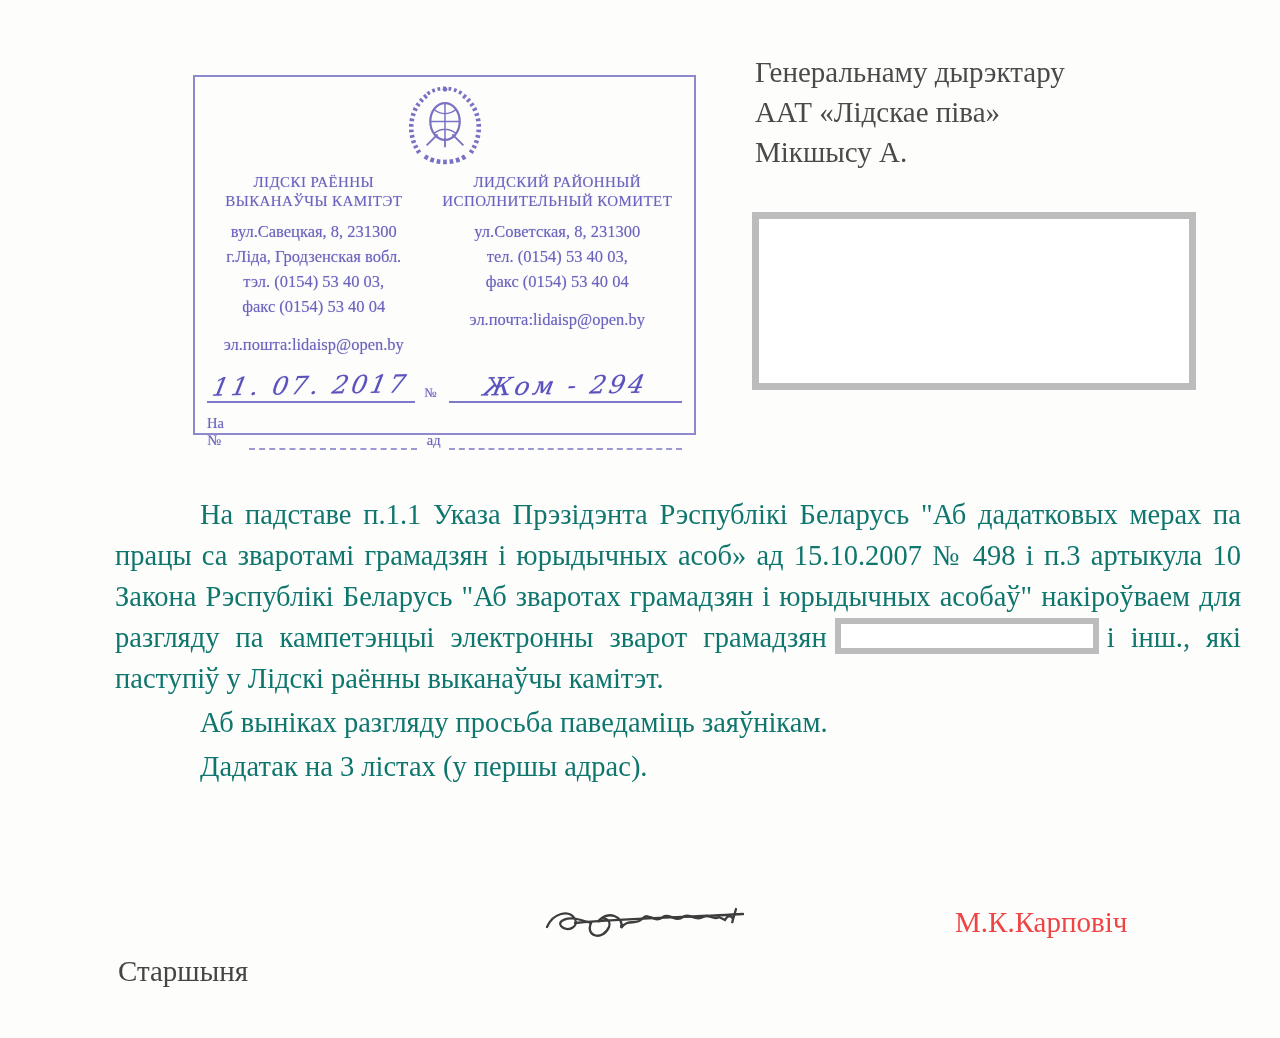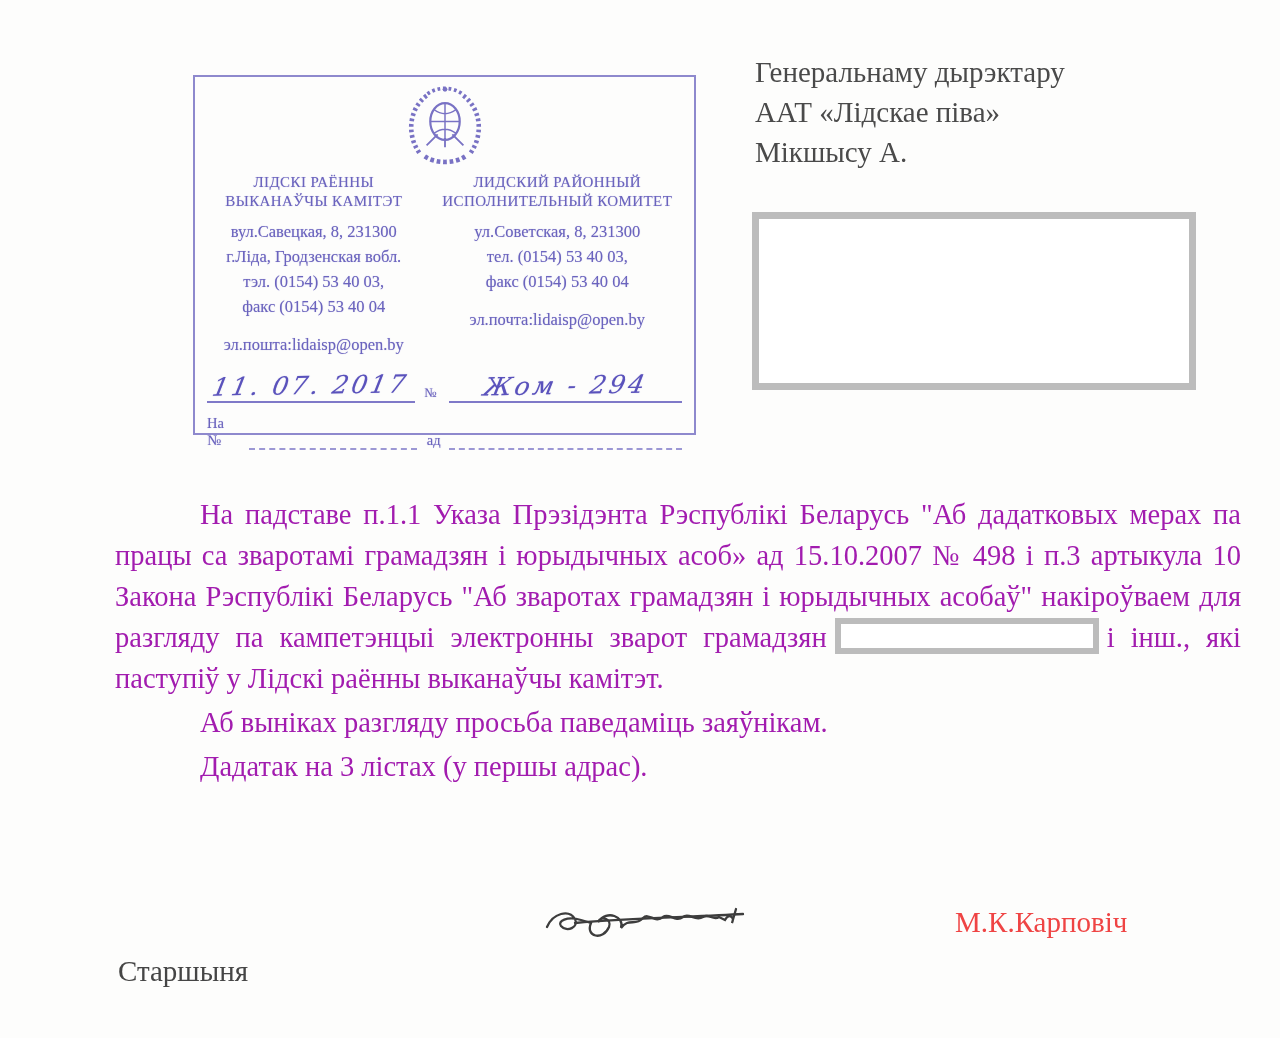--- a/index.html
+++ b/index.html
@@ -97,21 +97,21 @@
     vertical-align: -7px;
     margin: 0 8px;
   }
 
   
   .body-text {
     position: absolute;
     left: 115px; top: 494px;
     width: 1126px;
     font-size: 28.5px; line-height: 41px;
-    color: #a21caf;
+    color: #0f766e;
     text-align: justify;
   }
   .body-text p { margin: 0; text-indent: 85px; }
   .body-text p + p { margin-top: 3px; }
 
   
   .signoff-title { position: absolute; left: 118px; top: 955px; font-size: 29px; color: #454545; }
   .signer-name   { position: absolute; left: 955px; top: 906px; font-size: 29px; color: #ef4444; }
   .signature-svg { position: absolute; left: 535px; top: 893px; }
 </style>

